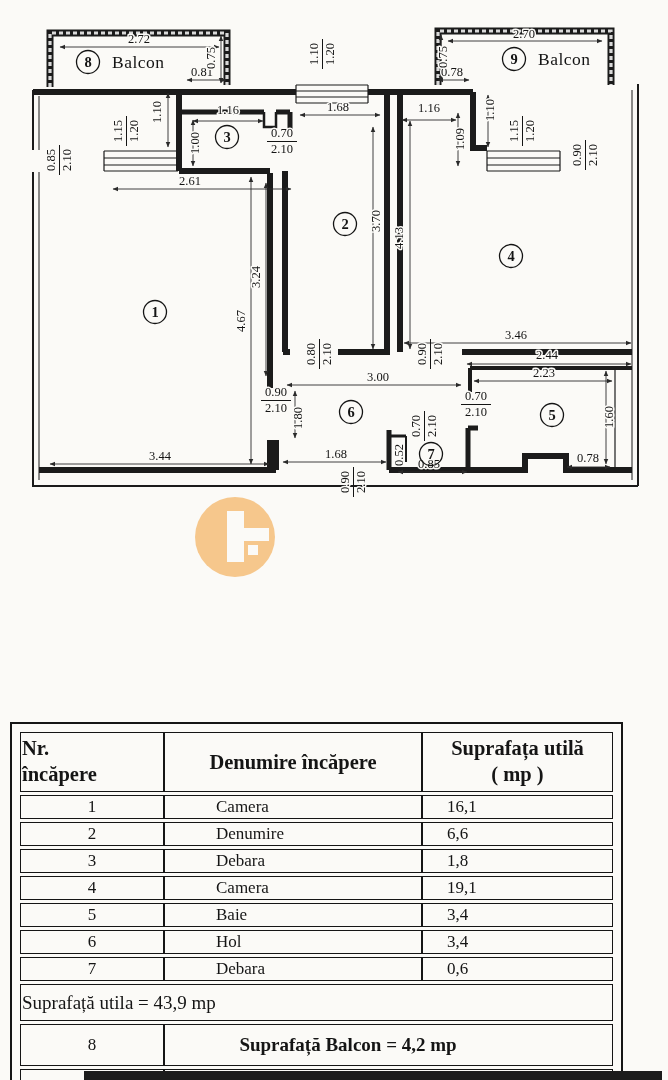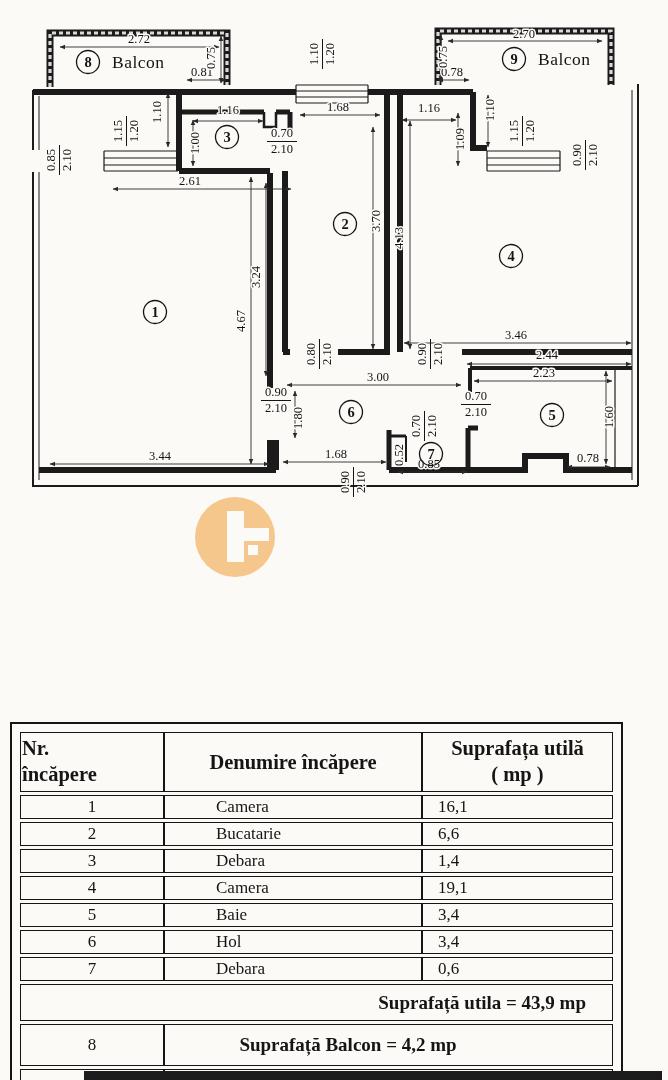--- a/index.html
+++ b/index.html
@@ -22,22 +22,22 @@
     border:2.5px solid #151515;padding:5px 8px;background:#fbfaf7;box-sizing:border-box;
   }
   table.areas{width:100%;border-collapse:separate;border-spacing:0 3px;}
   table.areas td,table.areas th{border:1.3px solid #151515;background:#fbfaf7;}
   th{font-size:20.5px;font-weight:bold;}
   .h-nr{text-align:left;width:140px;height:56px;line-height:1.25;}
   .h-den{text-align:center;width:254px;}
   .h-sup{line-height:1.25;}
   .r-nr{text-align:center;font-size:17px;height:20px;}
   .r-name{text-align:left;padding-left:51px;font-size:17px;}
-  .r-val{text-align:left;padding-left:15px;font-size:17px;}
-  .sum{font-size:19px;font-weight:bold;text-align:right;height:33px;}
+  .r-val{text-align:left;padding-left:24px;font-size:17px;}
+  .sum{font-size:19px;font-weight:normal;text-align:left;height:33px;}
   .sum-utila{padding-right:26px;}
   .balc-row td{height:38px;}
   .balc-text{font-size:19px;font-weight:bold;text-align:center;padding-right:82px;}
   #bottom-artifact{position:absolute;left:84px;top:1071px;width:578px;height:9px;background:#1c1c1c;}
 </style>
 </head>
 <body>
 
 <svg id="plan" width="668" height="715" viewBox="0 0 668 715">
   <defs>
@@ -259,27 +259,27 @@
         <span>( mp )</span>
       </th>
     </tr>
     <tr>
       <td class="r-nr">1</td>
       <td class="r-name">Camera</td>
       <td class="r-val">16,1</td>
     </tr>
     <tr>
       <td class="r-nr">2</td>
-      <td class="r-name">Bucatarie</td>
+      <td class="r-name">Denumire</td>
       <td class="r-val">6,6</td>
     </tr>
     <tr>
       <td class="r-nr">3</td>
       <td class="r-name">Debara</td>
-      <td class="r-val">1,4</td>
+      <td class="r-val">1,8</td>
     </tr>
     <tr>
       <td class="r-nr">4</td>
       <td class="r-name">Camera</td>
       <td class="r-val">19,1</td>
     </tr>
     <tr>
       <td class="r-nr">5</td>
       <td class="r-name">Baie</td>
       <td class="r-val">3,4</td>

